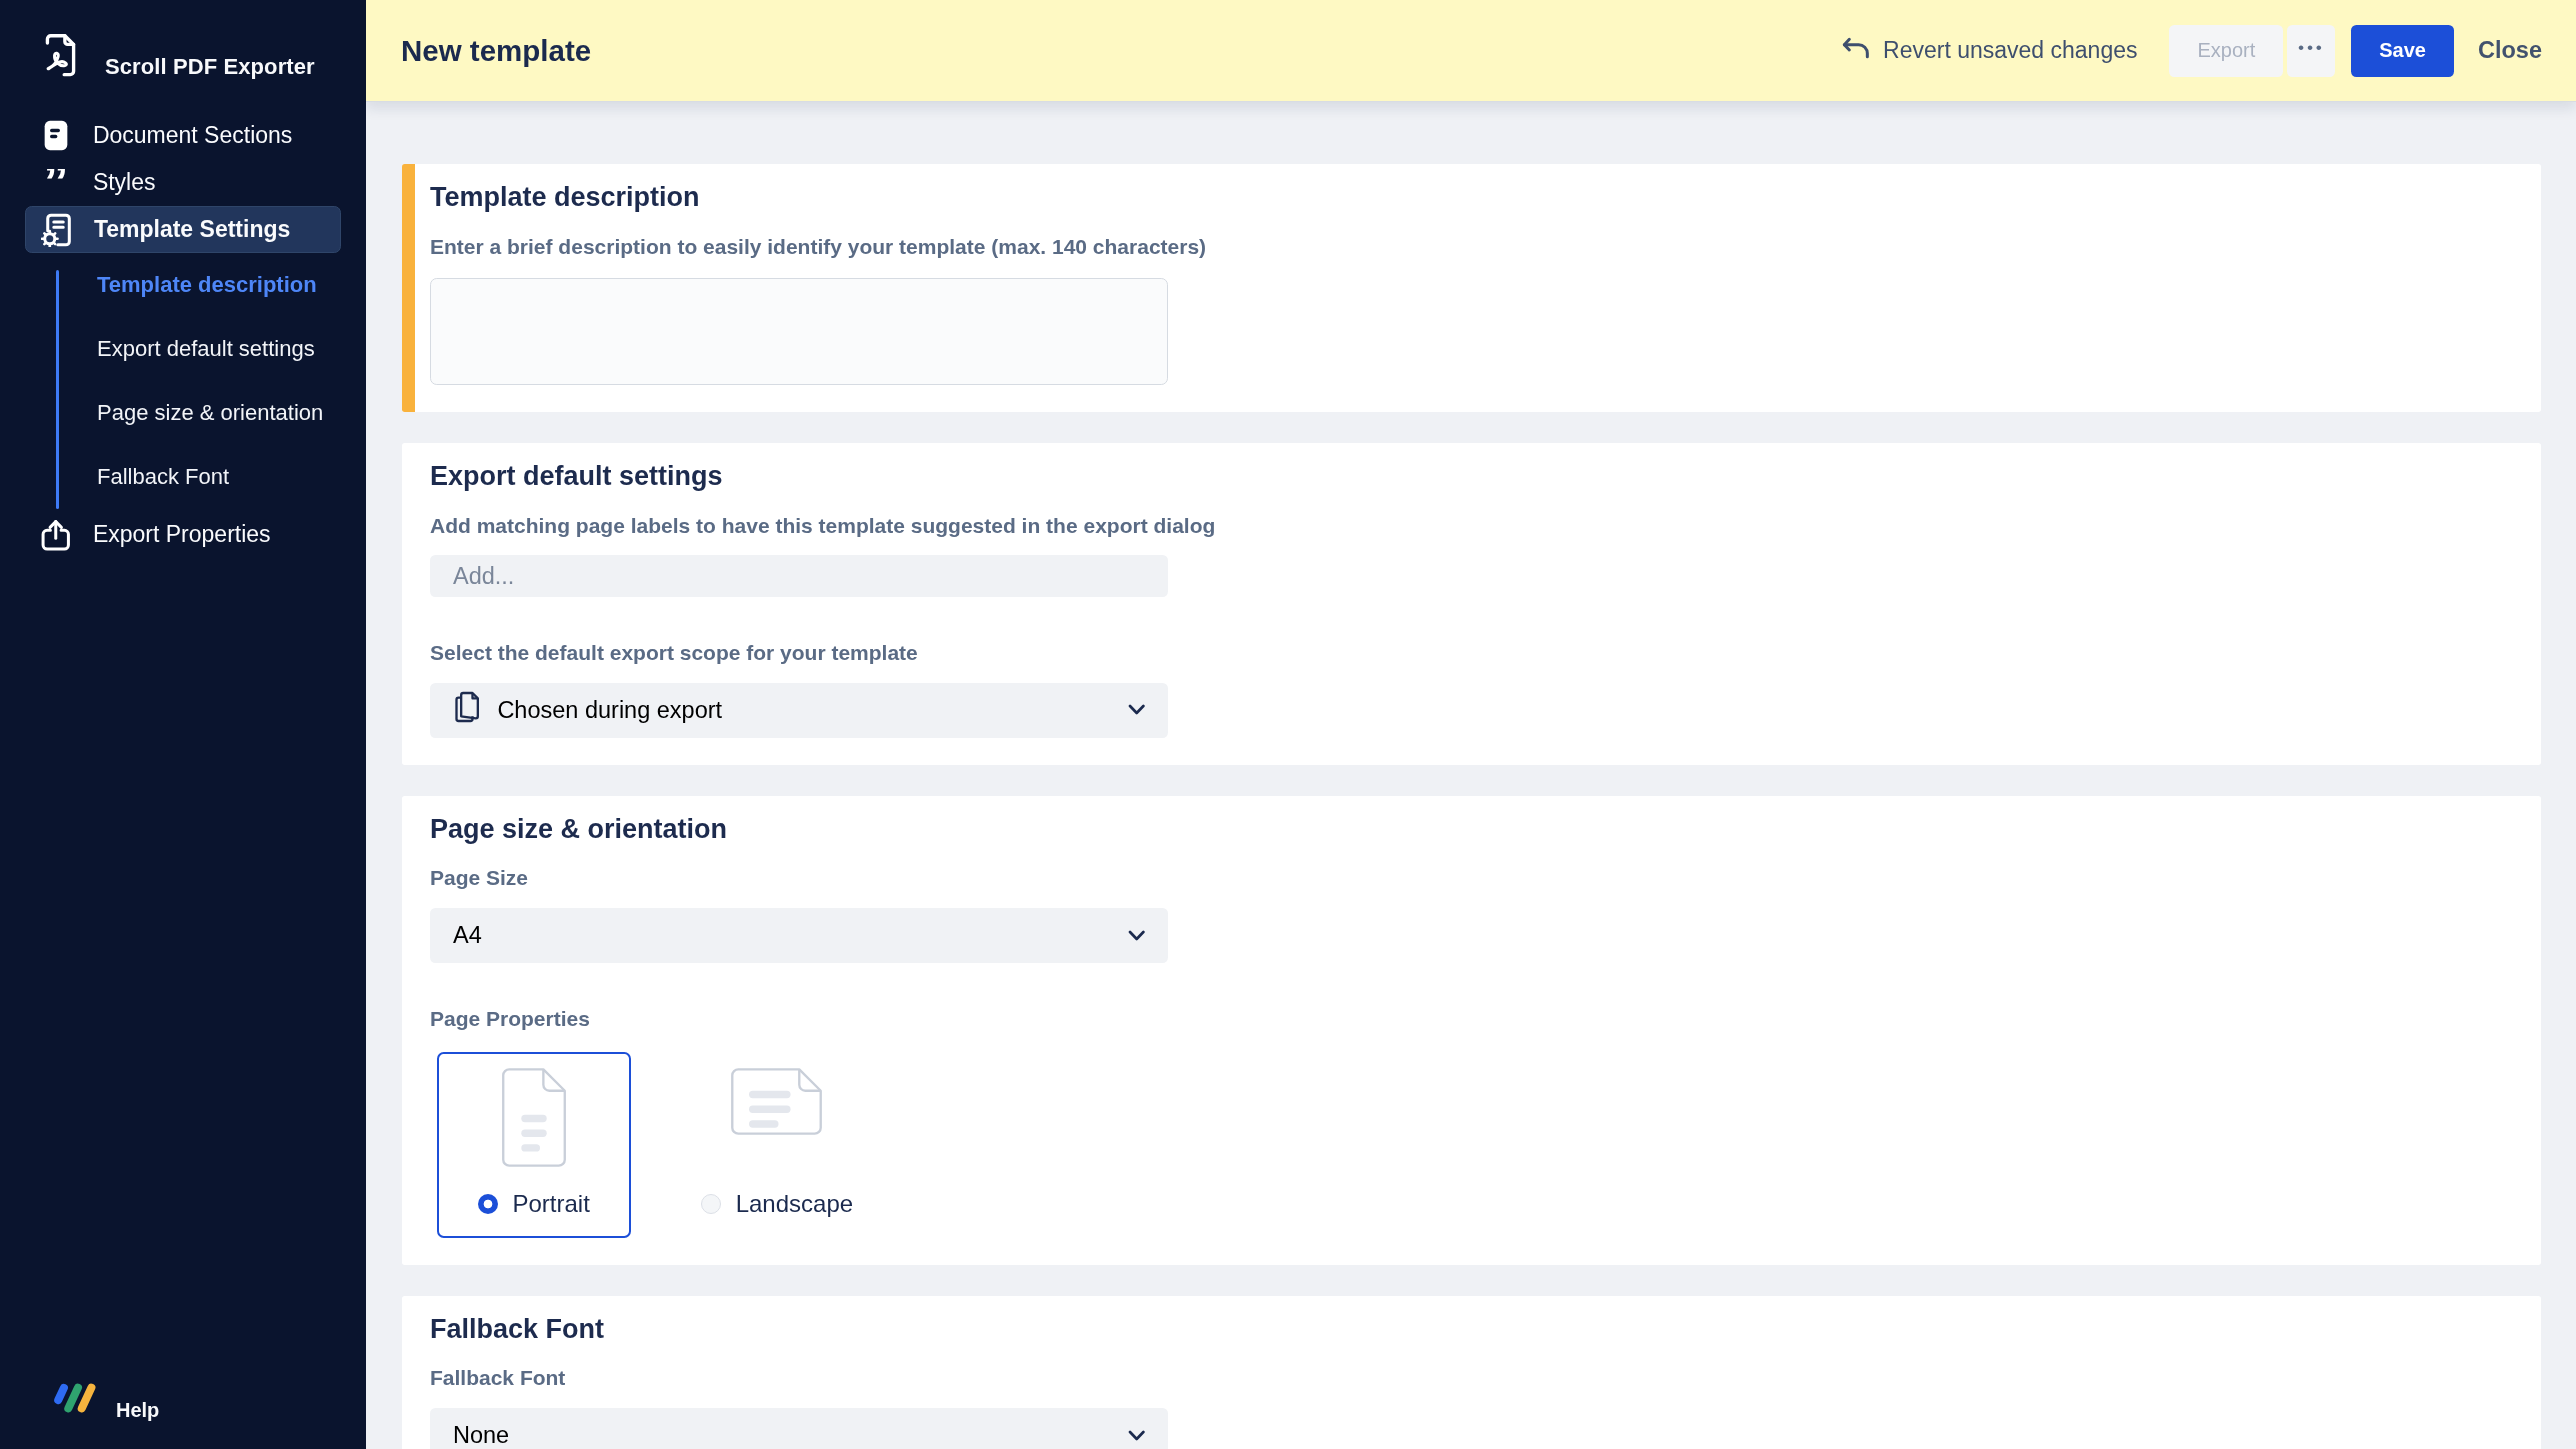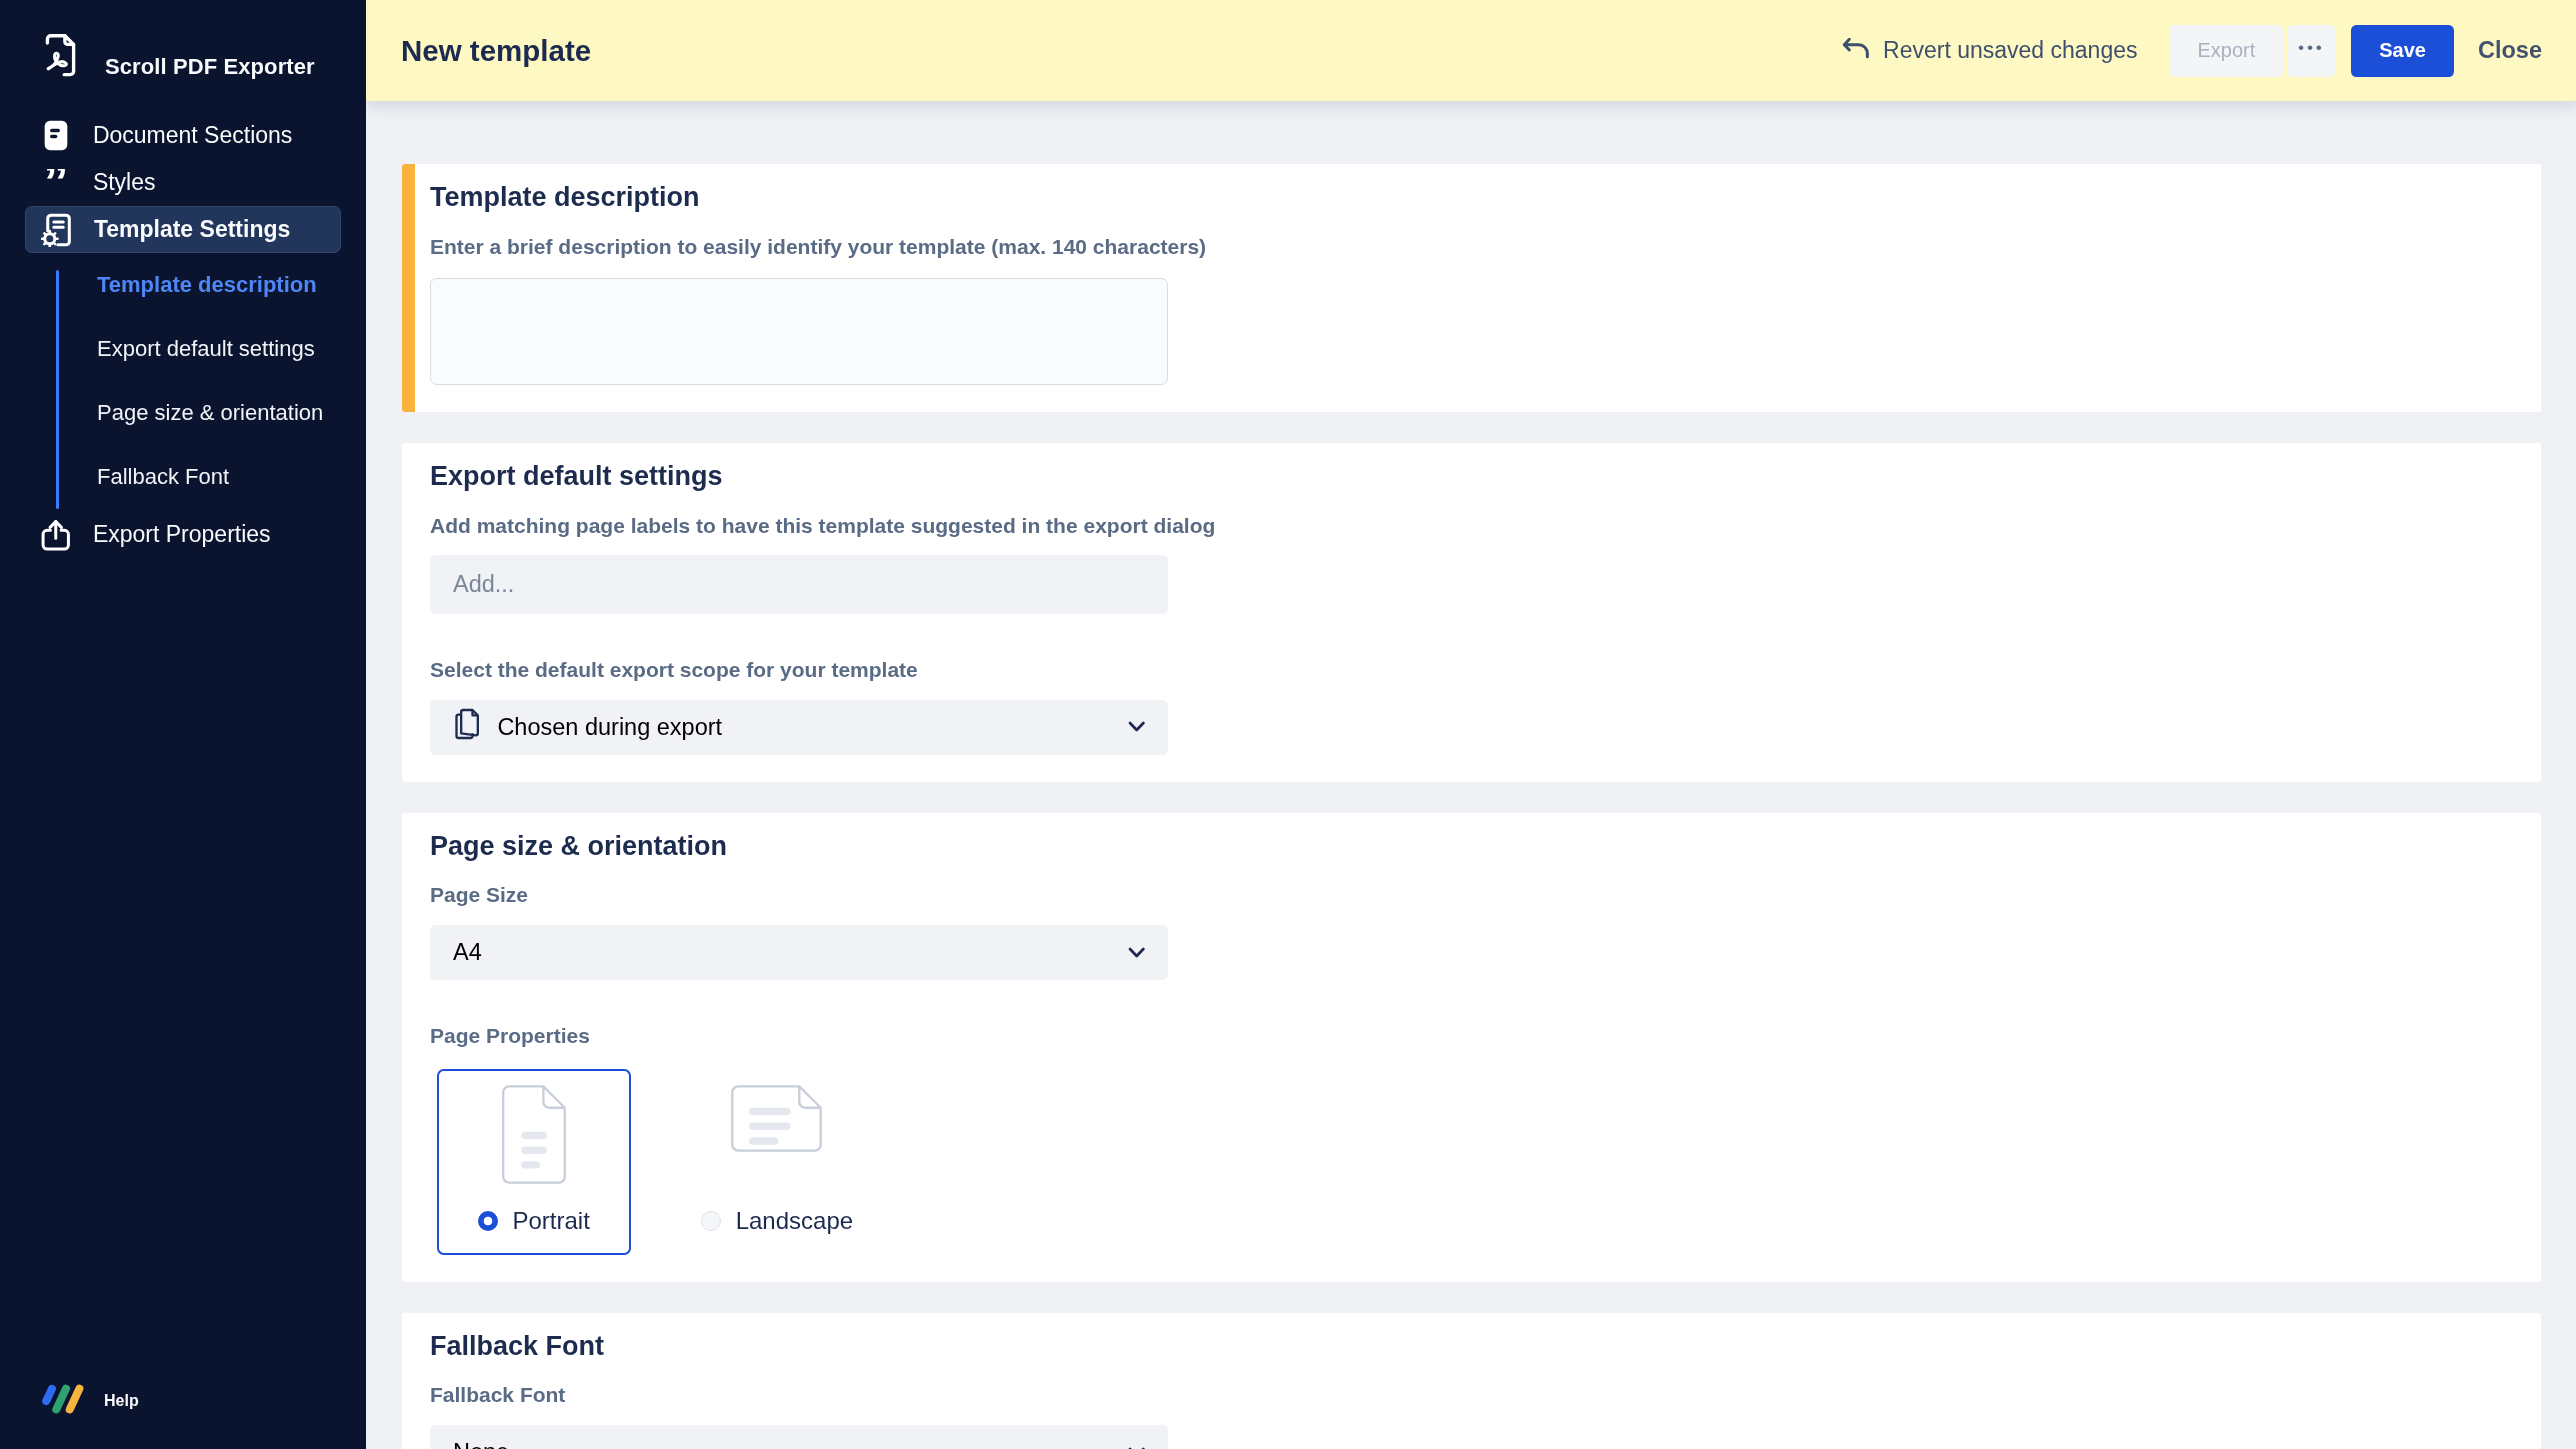--- a/index.html
+++ b/index.html
@@ -12,41 +12,41 @@
   .logo-row .app-title { font-size:22px; font-weight:600; letter-spacing:0.1px; }
   .nav { margin-top:5.4px; }
   .nav-item { height:47px; margin:0 25px; padding:0 15.4px; border-radius:6.7px; display:flex; align-items:center; gap:21.5px; font-size:23px; font-weight:500; color:#FAFBFD; cursor:pointer; }
   .nav-item .ico { width:31px; display:flex; justify-content:center; align-items:center; flex:0 0 31px; }
   .nav-item.selected { background:#22365C; border:1.3px solid #2F4569; font-weight:600; }
   .subnav { position:relative; height:258px; }
   .subnav::before { content:''; position:absolute; left:56px; top:17px; bottom:2.7px; width:3.4px; border-radius:2px; background:#3E7BF7; }
   .subnav-item { height:64px; display:flex; align-items:center; padding-left:97px; font-size:22px; font-weight:500; color:#F2F4F8; cursor:pointer; }
   .subnav-item.active { color:#4E86F7; font-weight:700; }
   .quote-glyph { font-size:51px; line-height:27px; height:28px; display:block; overflow:hidden; font-weight:700; color:#fff; }
-  .help-row { position:absolute; left:37px; bottom:27px; display:flex; align-items:center; gap:16px; font-size:16px; font-weight:600; cursor:pointer; }
+  .help-row { position:absolute; left:49px; bottom:27px; display:flex; align-items:flex-end; gap:16px; font-size:20px; font-weight:600; cursor:pointer; }
 
   
   .header { position:absolute; left:366px; top:0; right:0; height:102px; background:#fef9c3; display:flex; align-items:center; padding:0 34px 0 35px; z-index:5; border-bottom:1.3px solid #D8DCE3; box-shadow:0 6.7px 12px rgba(23,43,77,0.10); }
   .header-title { font-size:29.5px; font-weight:700; color:#1B2A4E; }
   .header-actions { margin-left:auto; display:flex; align-items:center; }
   .revert { display:flex; align-items:center; gap:13.4px; color:#3E4F6E; font-size:23px; font-weight:500; margin-right:32px; cursor:pointer; }
   .btn { height:52px; border-radius:5.4px; font-size:20px; display:flex; align-items:center; justify-content:center; border:none; cursor:pointer; font-family:inherit; }
   .btn-export { background:#F4F5F7; color:#A9B1C0; padding:0 28px; font-weight:500; margin-right:4px; cursor:default; }
   .btn-more { background:#F4F5F7; color:#5A6B85; width:48px; margin-right:16px; font-size:17.4px; letter-spacing:2.7px; padding-bottom:6.7px; }
   .btn-save { background:#1C4FD8; color:#FFFFFF; padding:0 28px; font-weight:600; margin-right:24px; }
   .close-link { color:#42526E; font-size:23.5px; font-weight:700; cursor:pointer; }
 
   
   .main { position:absolute; left:366px; top:102px; right:0; bottom:0; background:#EFF1F5; padding:62px 0 0 36px; overflow:hidden; }
   .card { width:2139px; background:#FFFFFF; border-radius:2.7px; margin-bottom:31px; padding:17.4px 40px 27px 28px; position:relative; }
   .card.accented::before { content:''; position:absolute; left:0; top:0; bottom:0; width:13.4px; background:#F9B23C; border-radius:2.7px 0 0 2.7px; }
   .card-title { font-size:27px; font-weight:700; color:#1D2B4E; line-height:32px; }
   .field-label { margin-top:21.5px; font-size:21px; font-weight:600; color:#5A6B85; }
   .desc-textarea { display:block; margin-top:19px; width:738px; height:107px; background:#FAFBFC; border:1.3px solid #D6DBE2; border-radius:6.7px; resize:none; font-family:inherit; font-size:23px; padding:13.4px 19px; color:#1B2A4E; }
-  .text-input { display:block; margin-top:17.4px; width:738px; height:59px; background:#F0F2F5; border:none; border-radius:5.4px; font-family:inherit; font-size:23.5px; padding:0 23px; color:#1B2A4E; }
+  .text-input { display:block; margin-top:17.4px; width:738px; height:42px; background:#F0F2F5; border:none; border-radius:5.4px; font-family:inherit; font-size:23.5px; padding:0 23px; color:#1B2A4E; }
   .text-input::placeholder { color:#7A8699; }
   .select { margin-top:17.4px; width:738px; height:55px; background:#F0F2F5; border-radius:5.4px; display:flex; align-items:center; padding:0 23px; gap:17.4px; font-size:23.5px; color:#000000; cursor:pointer; }
   .select .chev { margin-left:auto; display:flex; }
   .gap-lg { margin-top:44px; }
 
   
   .orientation-row { margin-top:21.5px; display:flex; align-items:flex-start; gap:70px; padding-left:6.7px; }
   .orient-col { display:flex; flex-direction:column; align-items:center; }
   .portrait-tile { border:2px solid #1C4FD8; border-radius:6.7px; padding:13.4px 39px 17.4px; cursor:pointer; }
   .landscape-opt { padding-top:15.4px; cursor:pointer; }

